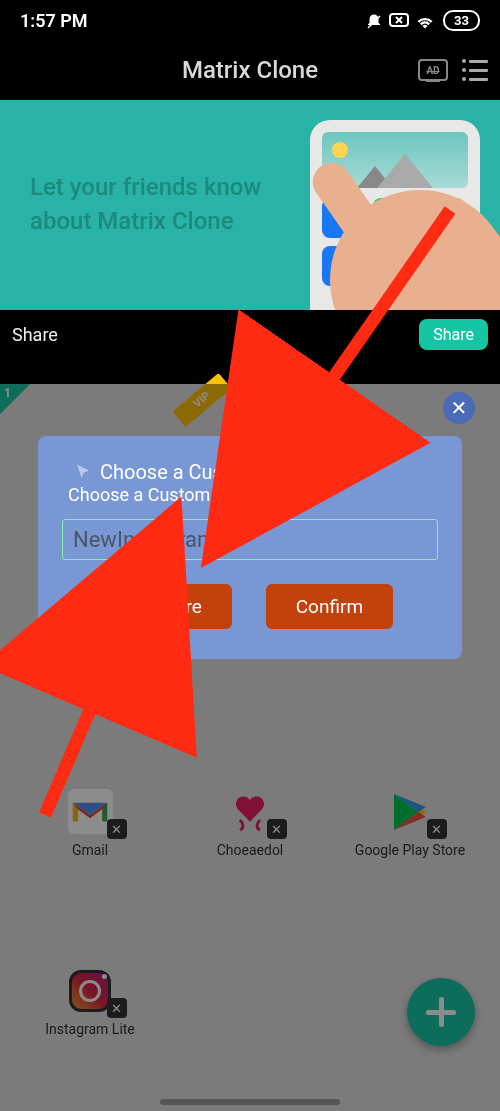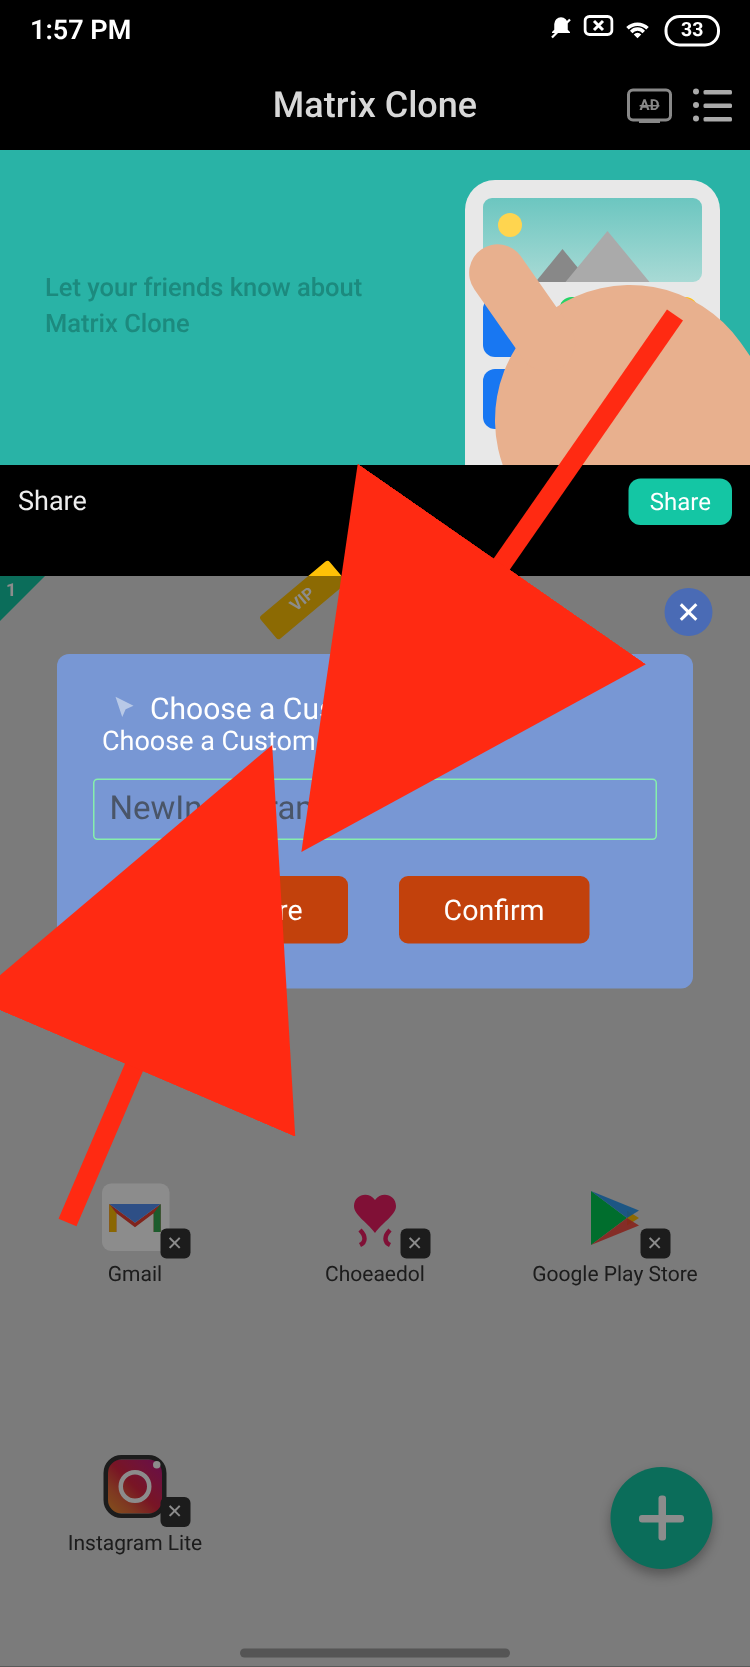--- a/index.html
+++ b/index.html
@@ -1,37 +1,37 @@
 <!DOCTYPE html>
 <html><head>
   <meta charset="utf-8">
   <style>
     * { margin: 0; padding: 0; box-sizing: border-box; font-family: -apple-system, BlinkMacSystemFont, 'Segoe UI', Roboto, sans-serif; }
     body { width: 500px; height: 1111px; background: #000; position: relative; overflow: hidden; }
 
     
     .status-bar { height: 40px; display: flex; justify-content: space-between; align-items: center; padding: 0 20px; color: #fff; font-size: 18px; font-weight: 600; }
-    .status-right { display: flex; align-items: flex-start; gap: 8px; }
+    .status-right { display: flex; align-items: flex-end; gap: 8px; }
     .status-icons { display: flex; gap: 6px; fill: #fff; }
     .battery-badge { border: 2px solid #fff; border-radius: 10px; padding: 1px 9px; font-size: 13px; font-weight: 700; }
 
     
     .app-header { height: 60px; display: flex; align-items: center; justify-content: center; position: relative; color: #fff; }
     .app-title { font-size: 24px; font-weight: 500; color: #d8d8d8; }
     .header-right { position: absolute; right: 12px; display: flex; gap: 14px; align-items: center; }
     .ad-icon { width: 30px; height: 22px; border: 2px solid #888; border-radius: 4px; display: flex; align-items: center; justify-content: center; font-size: 10px; color: #888; text-decoration: line-through; font-weight: 700; position: relative; }
     .ad-icon::after { content: ''; position: absolute; bottom: -3px; width: 14px; height: 2px; background: #888; }
     .list-icon { width: 26px; height: 22px; display: flex; flex-direction: column; justify-content: space-between; }
     .list-icon div { display: flex; align-items: center; gap: 3px; }
     .list-icon .dot { width: 4px; height: 4px; background: #aaa; border-radius: 50%; }
     .list-icon .line { flex: 1; height: 3px; background: #aaa; border-radius: 1px; }
 
     
     .banner { height: 210px; background: #29b3a6; position: relative; display: flex; align-items: center; padding-left: 30px; overflow: hidden; }
-    .banner-text { color: #1c8a7e; font-size: 17px; font-weight: 500; line-height: 1.4; width: 55%; }
+    .banner-text { color: #1c8a7e; font-size: 24px; font-weight: 500; line-height: 1.4; width: 55%; }
     .phone-mock { position: absolute; right: 20px; top: 20px; width: 170px; height: 250px; background: #e8e8e8; border-radius: 20px 20px 0 0; padding: 12px; }
     .phone-inner-img { width: 100%; height: 56px; background: linear-gradient(#6cc6c0, #a8dad5); border-radius: 6px; position: relative; display: flex; align-items: flex-end; justify-content: center; }
     .phone-inner-img::before { content: ''; position: absolute; left: 10px; top: 10px; width: 16px; height: 16px; background: #ffd54f; border-radius: 50%; }
     .tri-container { display: flex; align-items: flex-end; }
     .triangle1 { border-left: 18px solid transparent; border-right: 18px solid transparent; border-bottom: 22px solid #888; }
     .triangle2 { border-left: 28px solid transparent; border-right: 28px solid transparent; border-bottom: 34px solid #aaa; margin-left: -16px; }
     .phone-grid { display: grid; grid-template-columns: 1fr 1fr 1fr; gap: 8px; margin-top: 10px; }
     .phone-app { width: 40px; height: 40px; border-radius: 8px; display: flex; align-items: center; justify-content: center; color: #fff; font-size: 24px; font-weight: 900; }
     .fb { background: #1877f2; } .wa { background: #25d366; }
     .finger { position: absolute; right: -10px; bottom: -60px; width: 180px; height: 180px; background: #e8b08e; transform: rotate(-35deg); border-radius: 90px 90px 40px 40px; }

